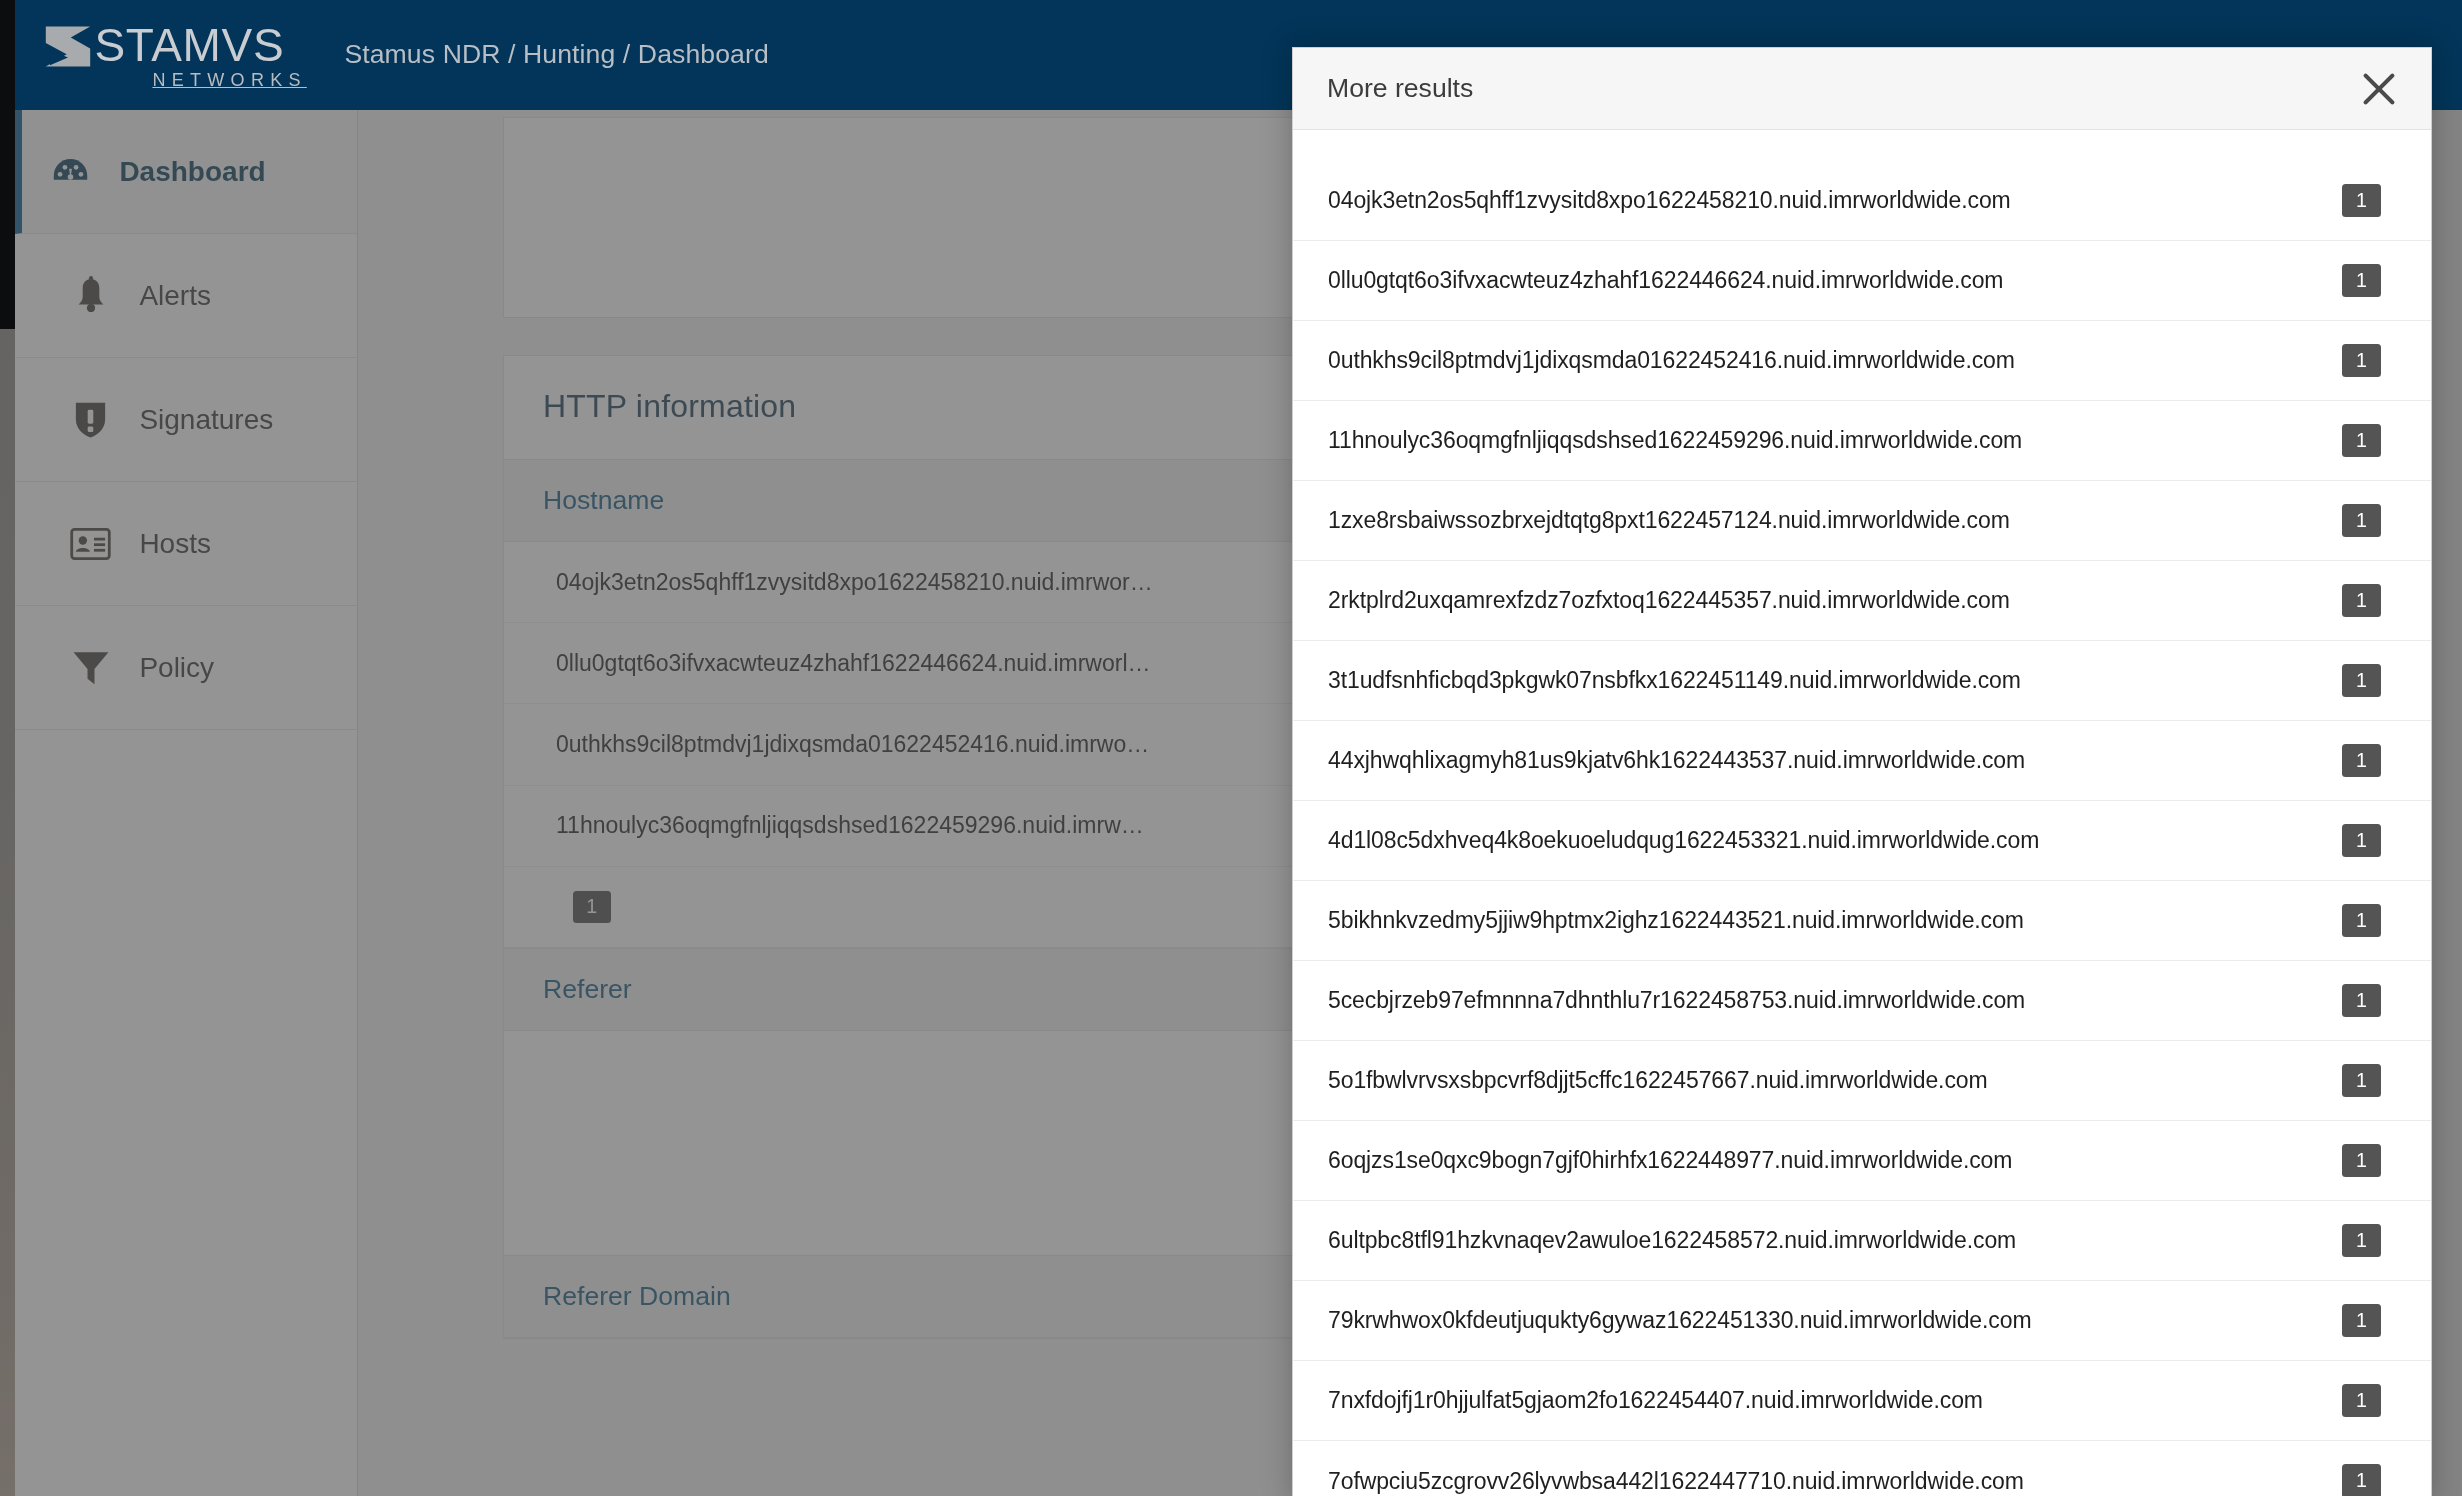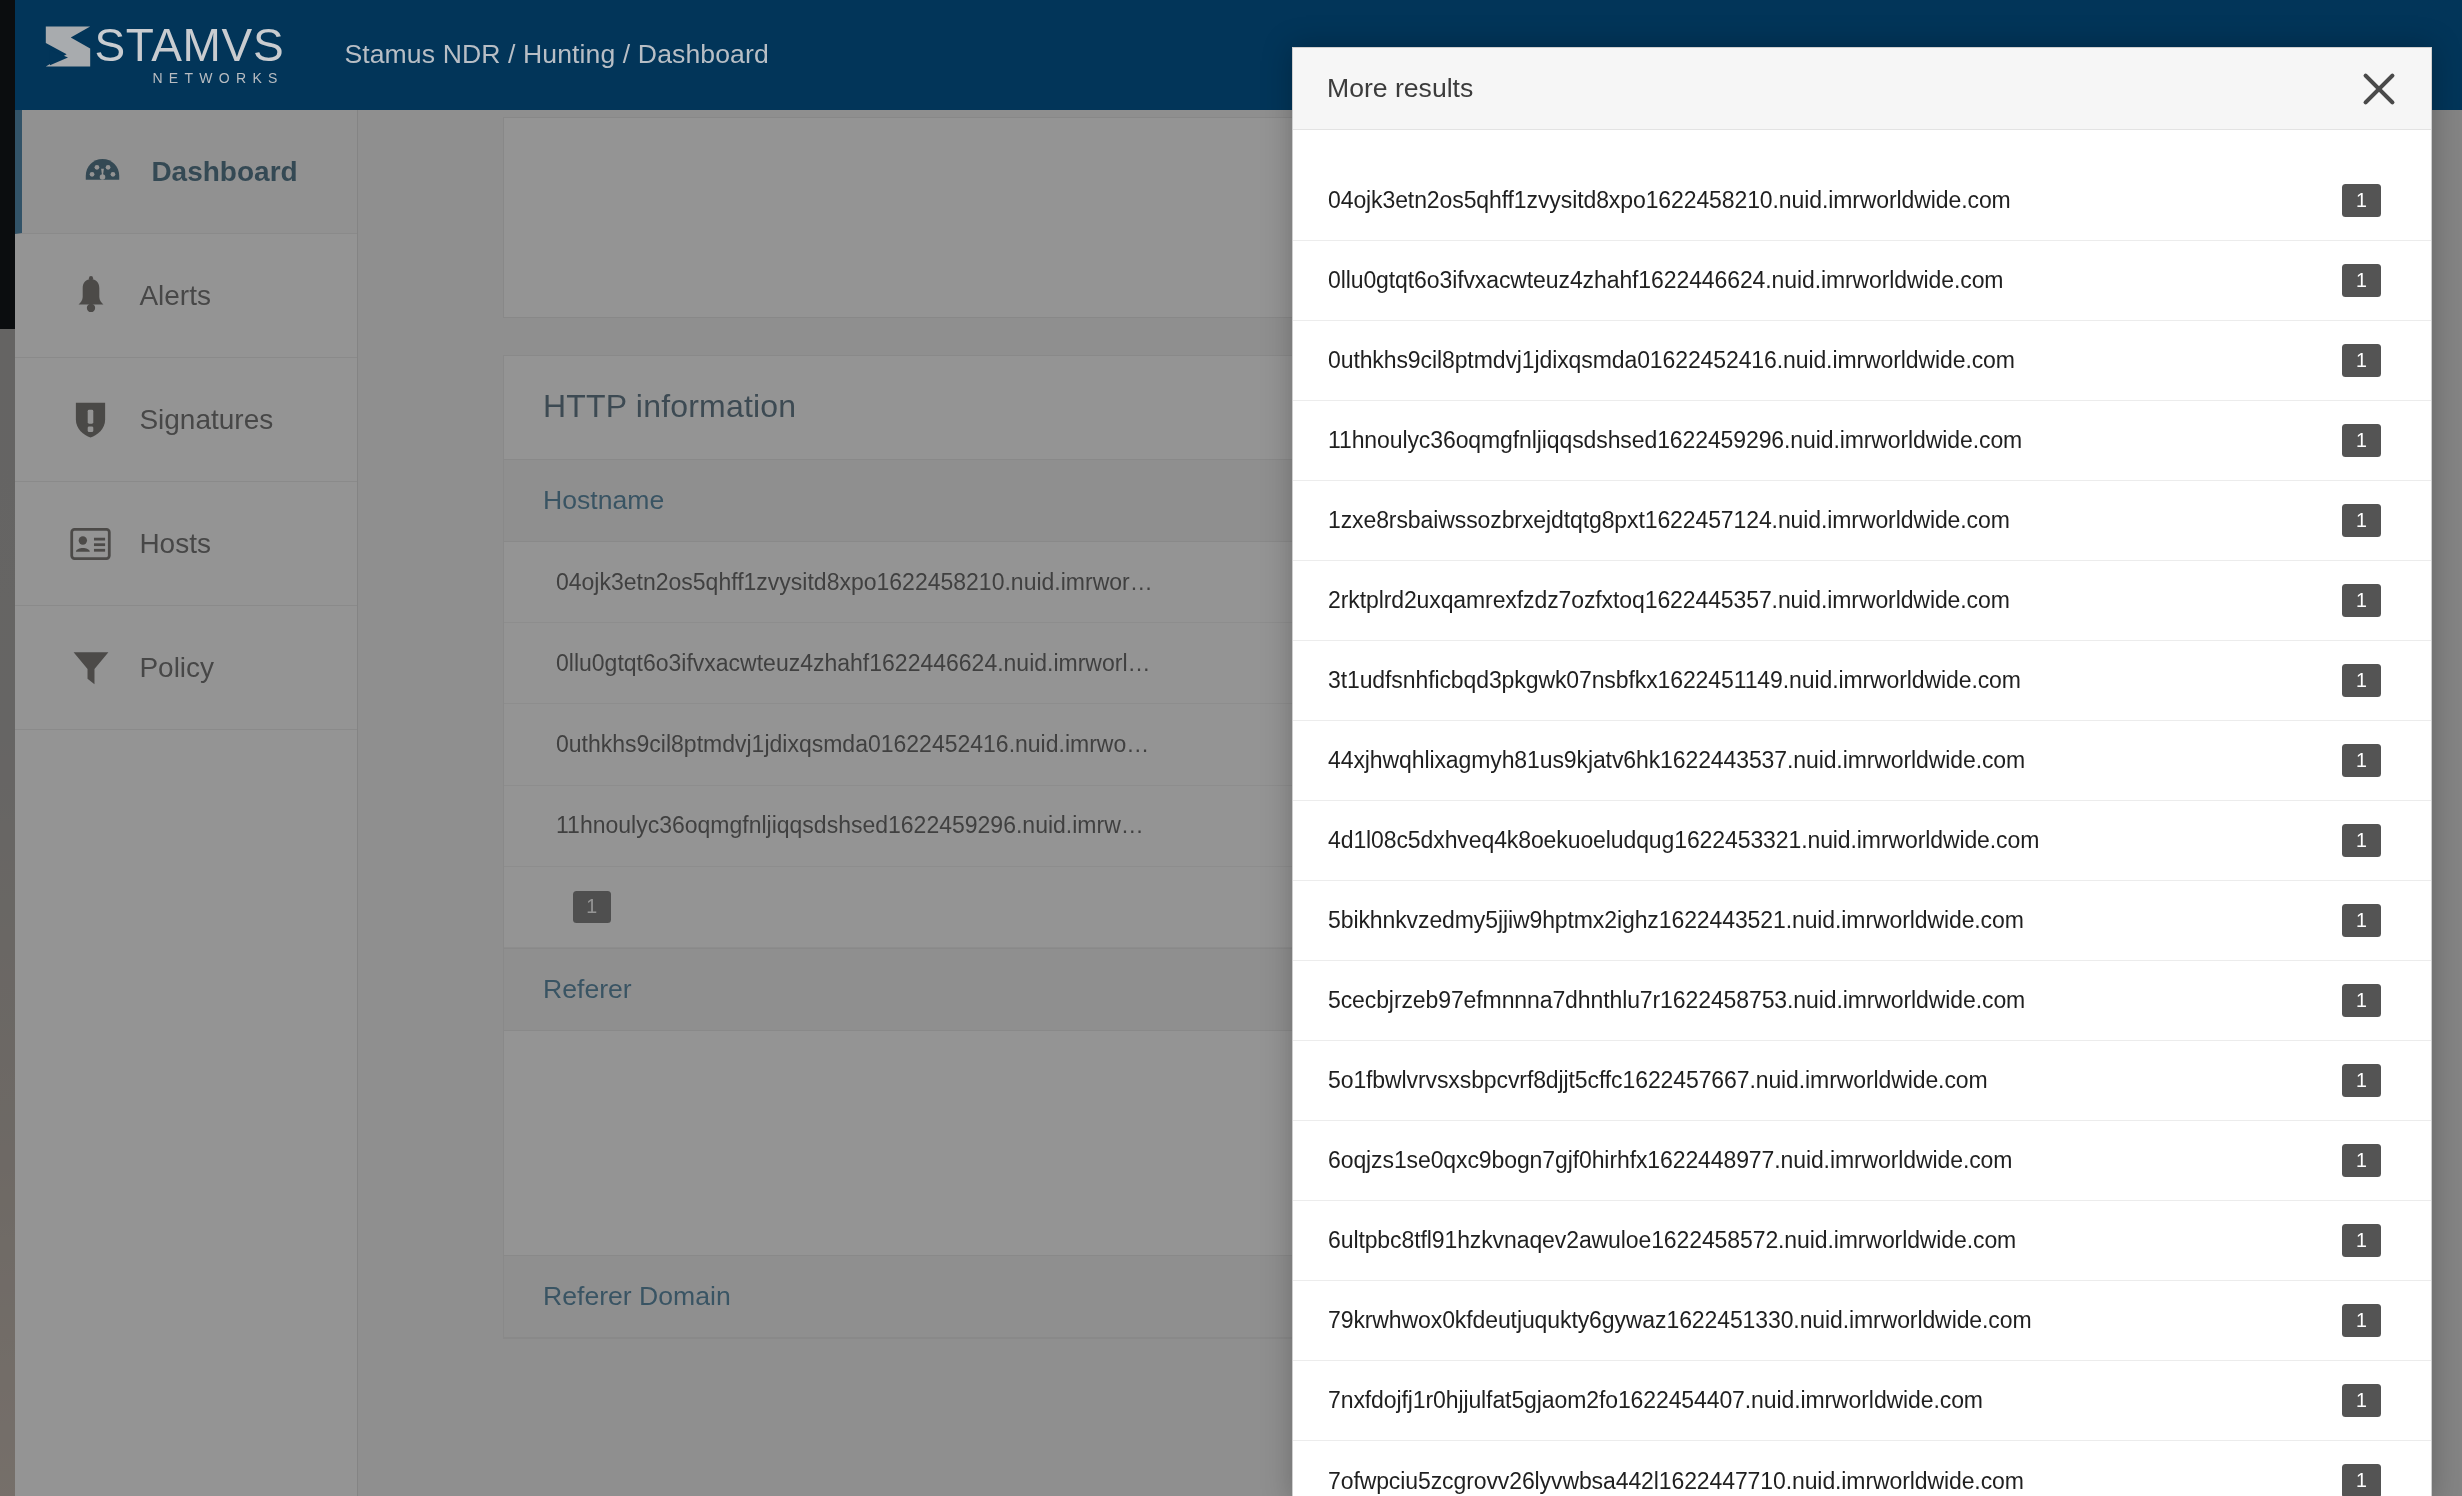--- a/index.html
+++ b/index.html
@@ -71,25 +71,26 @@
     font-size: 46px;
     letter-spacing: 0.7px;
     color: #c9ccd0;
     font-weight: 400;
     line-height: 1;
     white-space: nowrap;
   }
   .logo-text-bottom {
     position: absolute;
     left: 108px; top: 56px;
-    font-size: 14px;
+    font-size: 18px;
     letter-spacing: 6.3px;
     color: #b9bdc2;
     line-height: 1;
     white-space: nowrap;
+    text-decoration: underline;
   }
 
   .breadcrumb {
     position: absolute;
     left: 329px;
     top: 39px;
     font-size: 26.6px;
     color: #b8bec5;
     white-space: nowrap;
     letter-spacing: 0.1px;
@@ -129,21 +130,21 @@
     display: flex;
     align-items: center;
     padding-left: 55px;
     border-bottom: 0.7px solid #e6e6e6;
     background: #ffffff;
     cursor: pointer;
   }
   .nav-item.active {
     background: #f7f7f7;
     border-left: 7px solid #0a5c91;
-    padding-left: 60px;
+    padding-left: 28px;
     align-items: center;
   }
   .nav-icon {
     width: 41px;
     height: 41px;
     margin-right: 28px;
     flex: 0 0 41px;
     display: flex;
     align-items: center;
     justify-content: center;

